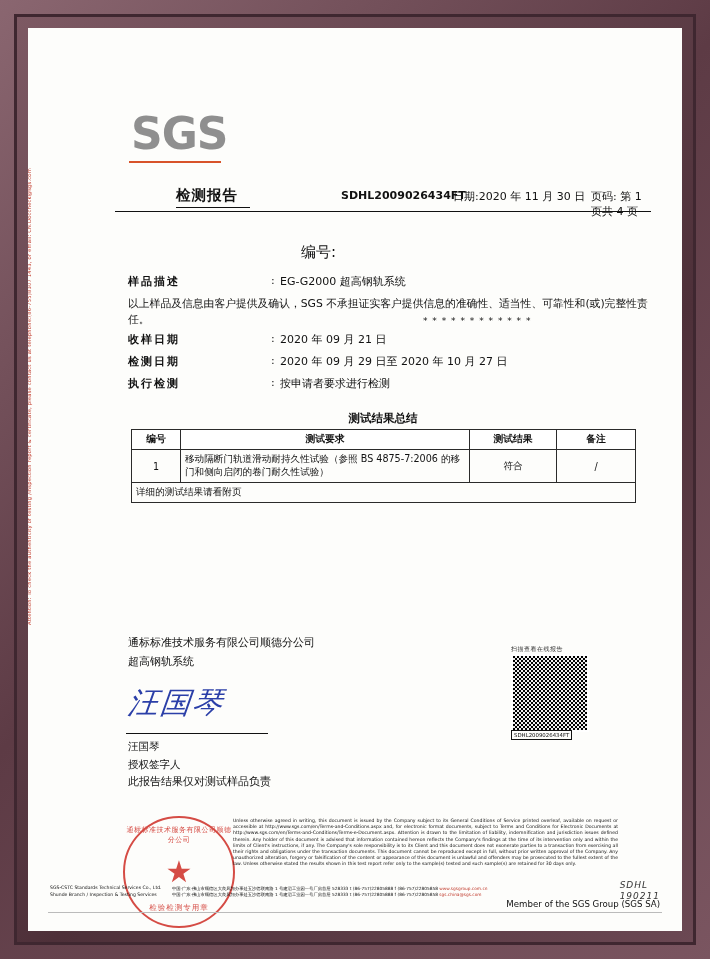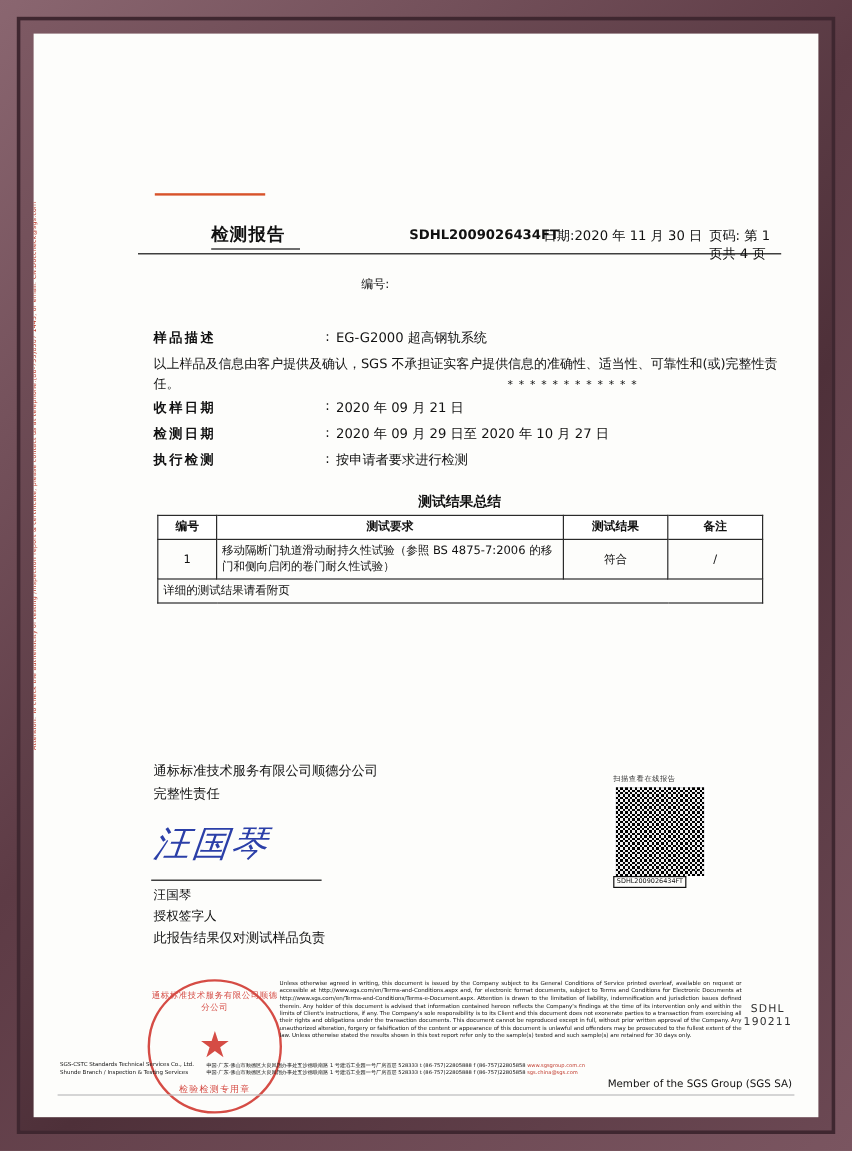--- a/index.html
+++ b/index.html
@@ -49,21 +49,21 @@
     position:absolute;left:101px;top:133px;width:92px;height:2px;background:#d8532a;
   }
 
   
   .title-row{position:absolute;left:148px;top:158px;width:480px;}
   .doc-title{
     position:absolute;left:0;top:0;font-size:14.5px;font-weight:bold;color:#111;
     letter-spacing:1px;
   }
   .doc-title-line{position:absolute;left:0;top:21px;width:74px;height:1px;background:#111;}
-  .no-label{position:absolute;left:125px;top:3px;font-size:10px;color:#111;margin-top:41px;}
+  .no-label{position:absolute;left:125px;top:16px;font-size:15px;color:#111;margin-top:41px;}
   .no-value{position:absolute;left:165px;top:3px;font-size:11px;color:#111;font-weight:bold;}
   .date-label{position:absolute;left:277px;top:3px;font-size:11px;color:#111;}
   .page-label{position:absolute;left:415px;top:3px;font-size:11px;color:#111;}
 
   .hr-main{position:absolute;left:87px;top:183px;width:536px;height:1px;background:#111;}
 
   
   .company{position:absolute;left:100px;top:189px;font-size:11.2px;color:#111;line-height:17px;}
 
   
@@ -146,37 +146,38 @@
   
   .addr{
     position:absolute;left:144px;top:858px;width:400px;
     font-size:4.3px;line-height:6.4px;color:#111;
   }
   .addr-red{color:#c0392b;}
   .sgs-bottom-left{
     position:absolute;left:22px;top:856px;width:120px;font-size:4.6px;line-height:7px;color:#111;
   }
   .sdhl-code{
-    position:absolute;right:22px;top:808px;text-align:center;
-    font-size:9px;color:#333;line-height:11px;letter-spacing:1px;
+    position:absolute;right:22px;top:852px;text-align:left;
+    font-size:9px;color:#333;line-height:11px;letter-spacing:1px;font-style:italic;
   }
   .member{
     position:absolute;right:22px;bottom:22px;font-size:8.6px;color:#111;
   }
   .bottom-rule{position:absolute;left:20px;right:20px;top:884px;height:1px;background:#bbb;}
 </style>
 </head>
 <body>
 
 <div class="frame-outer">
  <div class="frame-inner">
   <div class="page">
 
     <div class="side-text">Attention: To check the authenticity of testing /inspection report &amp; certificate, please contact us at telephone:(86-755)8307 1443, or email: CN.Doccheck@sgs.com</div>
 
+    <div class="sgs-logo">SGS</div>
     <div class="sgs-underline"></div>
 
     <div class="title-row">
       <div class="doc-title">检测报告</div>
       <div class="doc-title-line"></div>
       <div class="no-label">编号:</div>
       <div class="no-value">SDHL2009026434FT</div>
       <div class="date-label">日期:2020 年 11 月 30 日</div>
       <div class="page-label">页码: 第 1 页共 4 页</div>
     </div>
@@ -231,21 +232,21 @@
           </tr>
           <tr>
             <td class="detail-cell" colspan="4">详细的测试结果请看附页</td>
           </tr>
         </tbody>
       </table>
     </div>
 
     <div class="sig-block">
       <div>通标标准技术服务有限公司顺德分公司</div>
-      <div>完整性责任</div>
+      <div>超高钢轨系统</div>
     </div>
     <div class="sig-img">汪国琴</div>
     <div class="sig-line"></div>
     <div class="sig-name">
       <div>汪国琴</div>
       <div>授权签字人</div>
     </div>
     <div class="sig-foot">此报告结果仅对测试样品负责</div>
 
     <div class="qr-label">扫描查看在线报告</div>

